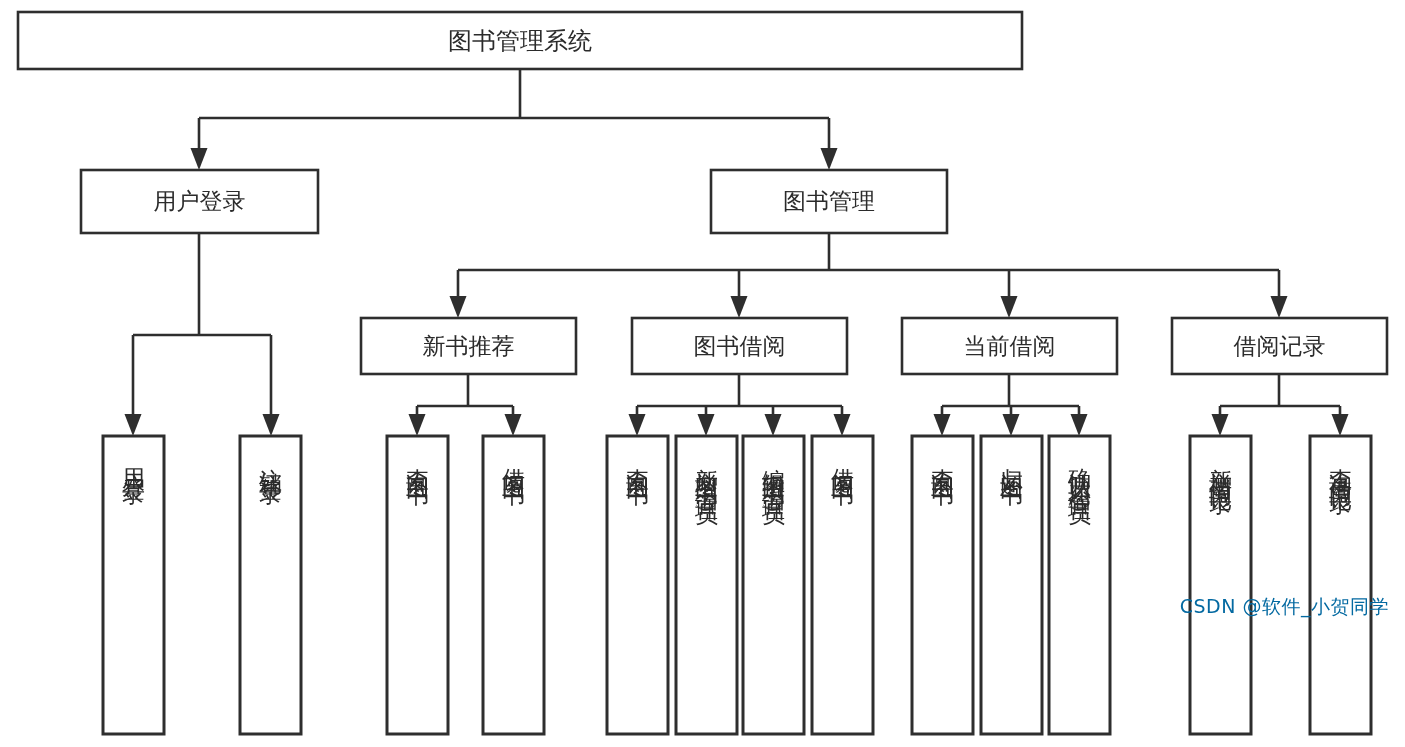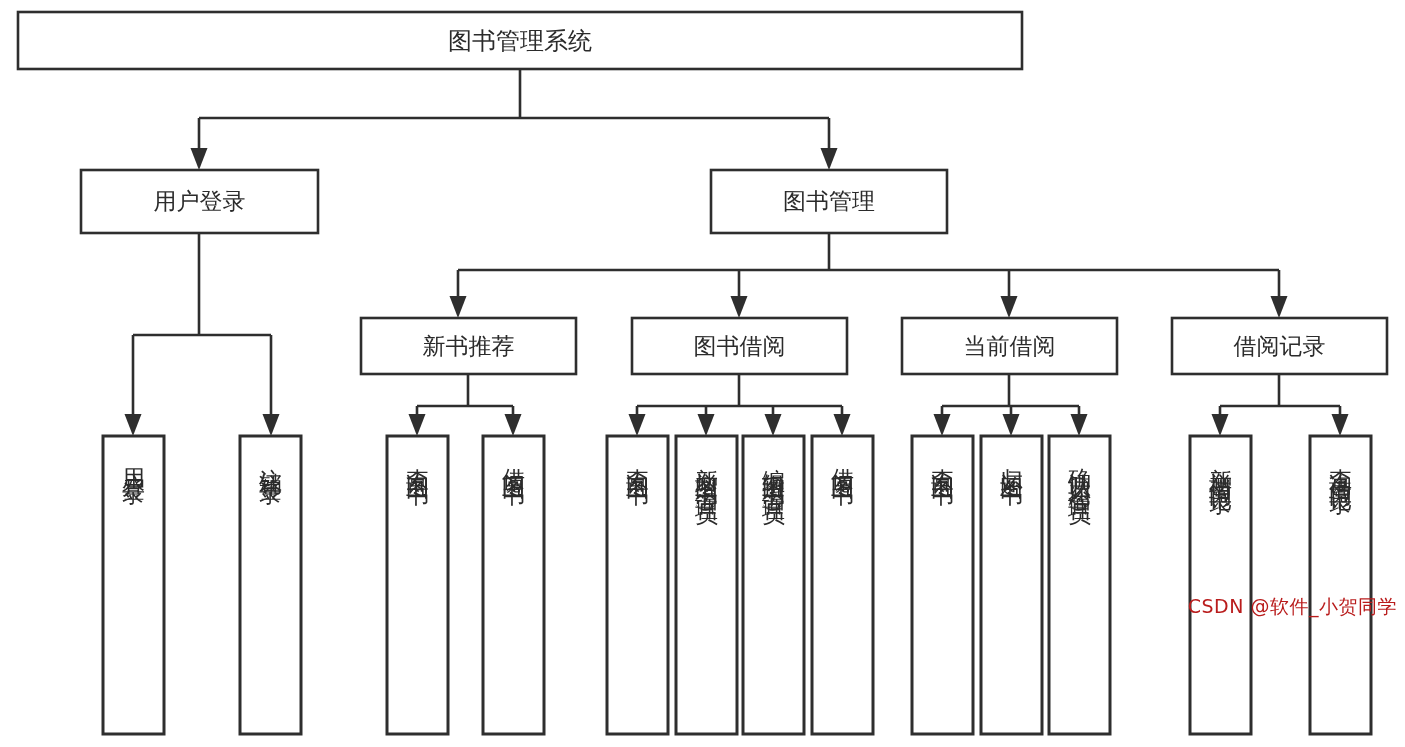--- a/index.html
+++ b/index.html
@@ -68,25 +68,25 @@
     font-family: "DejaVu Sans", "Liberation Sans", sans-serif;
     font-size: 23px;
     line-height: 1;
     letter-spacing: 5px;
     color: #2b2b2b;
     white-space: nowrap;
     text-align: center;
   }
   .watermark {
     position: absolute;
-    right: 8px;
+    right: 16px;
     bottom: 6px;
     font-family: "DejaVu Sans", "Liberation Sans", sans-serif;
     font-size: 19px;
-    color: #b91c1c;
+    color: #0369a1;
     letter-spacing: 0.5px;
     white-space: nowrap;
   }
 </style>
 </head>
 <body>
 
 <div id="diagram-root">
   <svg class="chart-svg" viewBox="0 0 1405 747" xmlns="http://www.w3.org/2000/svg">
     <g id="connectors-layer">

